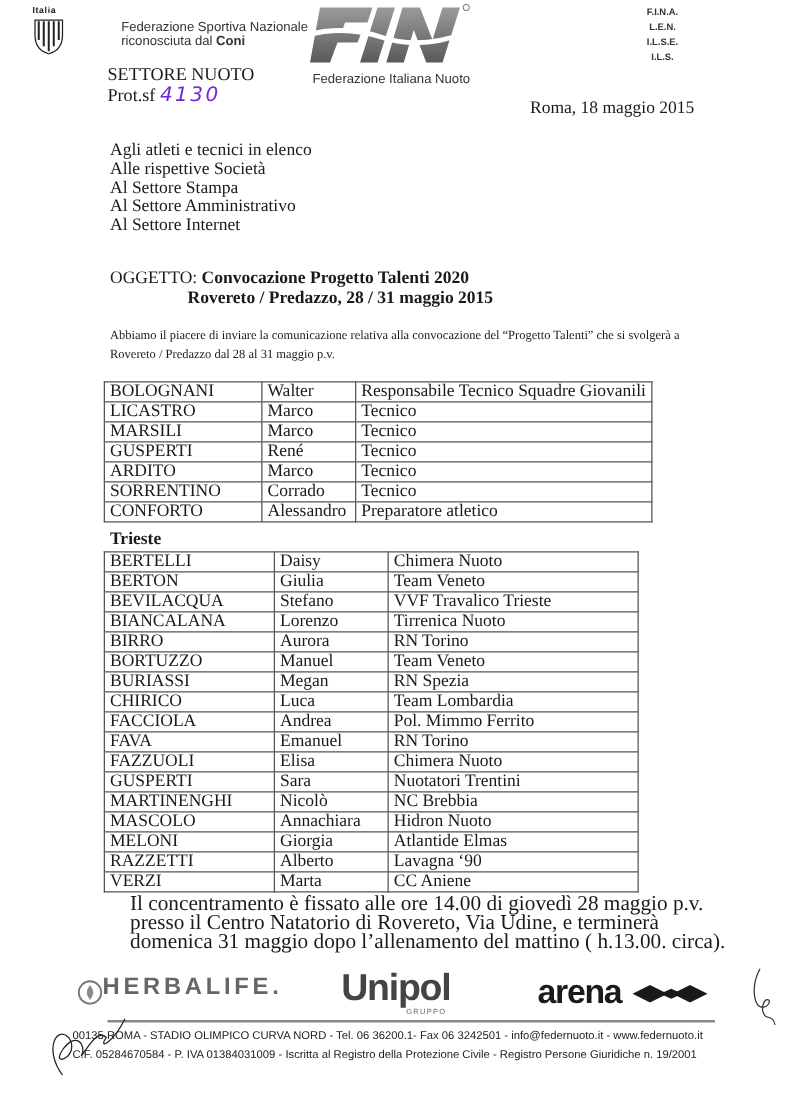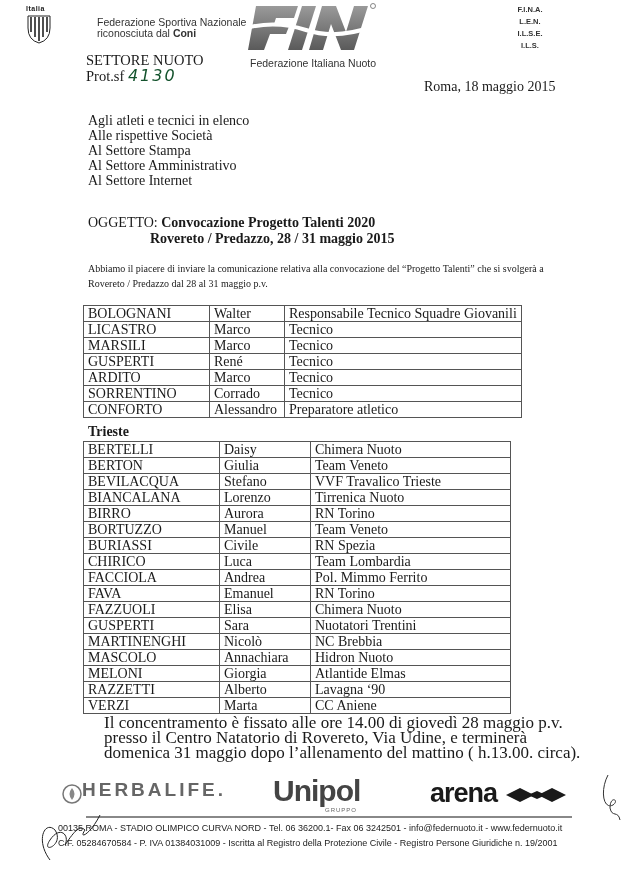--- a/index.html
+++ b/index.html
@@ -7,21 +7,21 @@
   .abs { position: absolute; }
   .sans { font-family: Liberation Sans, sans-serif; }
 
   
   #coni-logo { left: 26px; top: 14px; width: 26px; height: 30px; }
   #coni-italia { left: 26px; top: 5px; font-size: 7px; font-weight: bold; letter-spacing: 0.5px; }
   #coni-text { left: 57px; top: 17px; font-size: 10.5px; line-height: 11px; color: #333; margin-left: 40px; }
   #coni-text b { font-weight: bold; }
   #settore { left: 86px; top: 52px; font-size: 14.5px; line-height: 16px; }
   #prot { left: 86px; top: 68px; font-size: 14.5px; line-height: 16px; }
-  #prot .hand { font-family: "DejaVu Sans", sans-serif; font-style: italic; font-size: 16px; color: #14532d; letter-spacing: 2px; }
+  #prot .hand { font-family: "DejaVu Sans", sans-serif; font-style: italic; font-size: 16px; color: #6d28d9; letter-spacing: 2px; }
 
   
   #fin-logo { left: 246px; top: 2px; width: 130px; height: 52px; }
   #fin-caption { left: 250px; top: 57px; font-size: 10.5px; color: #333; }
 
   
   #affil { left: 500px; top: 4px; width: 60px; text-align: center; font-size: 7.5px; font-weight: bold; line-height: 12px; color: #333; }
 
   #date { left: 424px; top: 79px; font-size: 14px; }
 
@@ -197,21 +197,21 @@
         <td class="c2">Aurora</td>
         <td class="c3">RN Torino</td>
       </tr>
       <tr>
         <td class="c1">BORTUZZO</td>
         <td class="c2">Manuel</td>
         <td class="c3">Team Veneto</td>
       </tr>
       <tr>
         <td class="c1">BURIASSI</td>
-        <td class="c2">Civile</td>
+        <td class="c2">Megan</td>
         <td class="c3">RN Spezia</td>
       </tr>
       <tr>
         <td class="c1">CHIRICO</td>
         <td class="c2">Luca</td>
         <td class="c3">Team Lombardia</td>
       </tr>
       <tr>
         <td class="c1">FACCIOLA</td>
         <td class="c2">Andrea</td>

